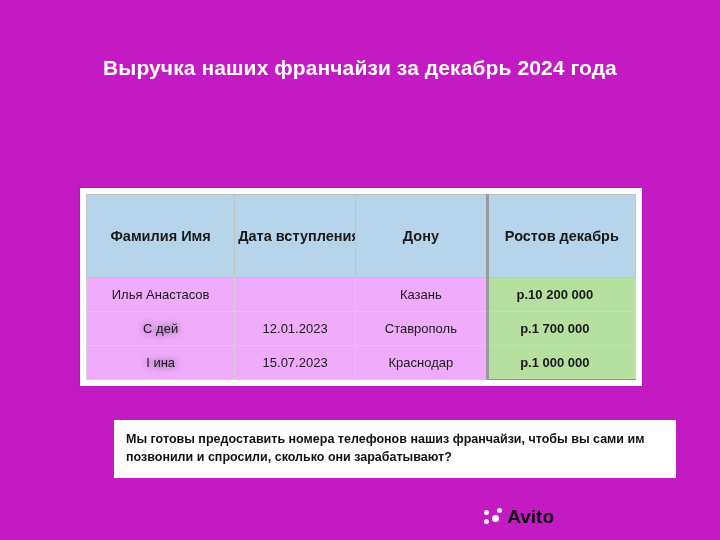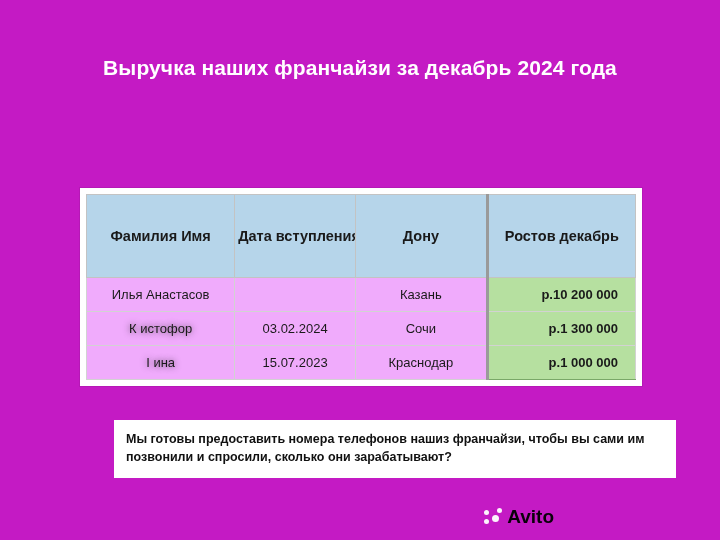--- a/index.html
+++ b/index.html
@@ -68,21 +68,21 @@
   }
   table.data thead th.last-head {
     border-left: 3px solid #9a9a9a;
   }
   table.data tbody td {
     height: 25px;
   }
   table.data tbody td.revenue {
     background: #b6e0a0;
     font-weight: bold;
-    text-align: right;
+    text-align: center;
     padding-right: 17px;
     border-left: 3px solid #9a9a9a;
   }
   table.data tbody tr:last-child td.revenue {
     border-bottom: 1px solid #7aa868;
   }
   .col-name { width: 27%; }
   .col-date { width: 22%; }
   .col-city { width: 24%; }
   .col-rev  { width: 27%; }
@@ -161,24 +161,24 @@
         </tr>
       </thead>
       <tbody>
         <tr>
           <td>Илья Анастасов</td>
           <td></td>
           <td>Казань</td>
           <td class="revenue">р.10 200 000</td>
         </tr>
         <tr>
-          <td class="blurred">К    истофор</td>
-          <td>03.02.2024</td>
-          <td>Сочи</td>
-          <td class="revenue">р.1 300 000</td>
+          <td class="blurred">С      дей</td>
+          <td>12.01.2023</td>
+          <td>Ставрополь</td>
+          <td class="revenue">р.1 700 000</td>
         </tr>
         <tr>
           <td class="blurred">І    ина</td>
           <td>15.07.2023</td>
           <td>Краснодар</td>
           <td class="revenue">р.1 000 000</td>
         </tr>
       </tbody>
     </table>
   </div>

